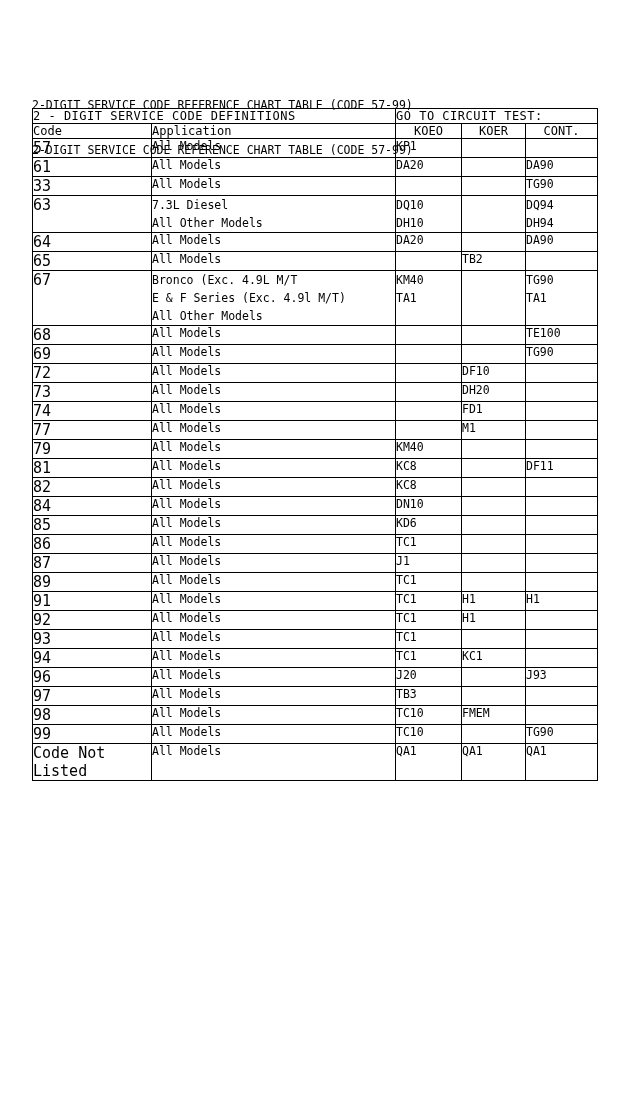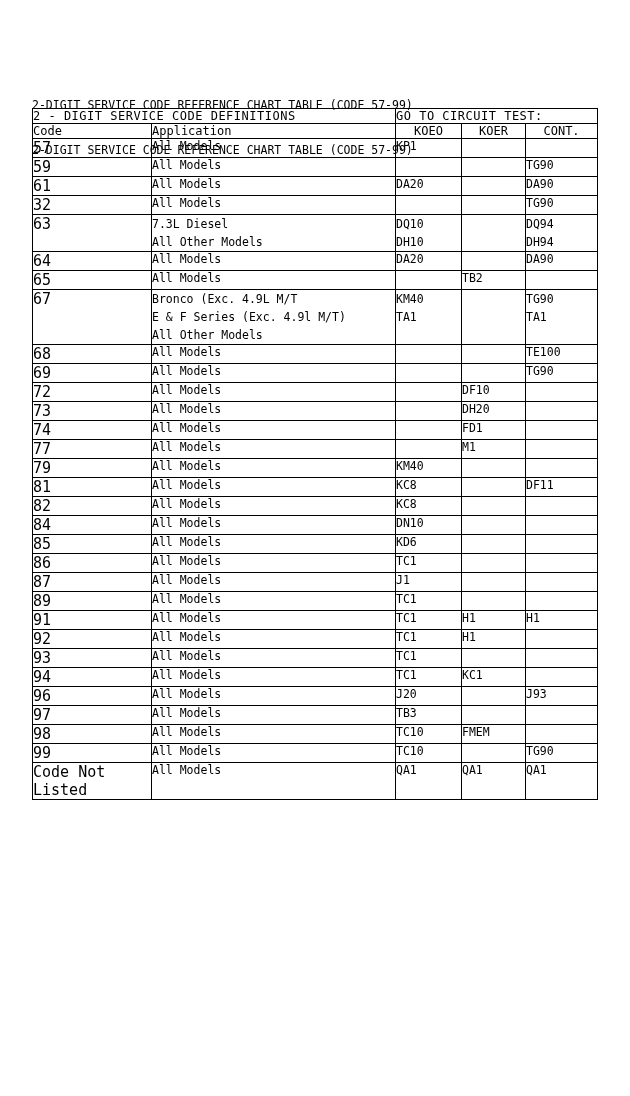--- a/index.html
+++ b/index.html
@@ -126,35 +126,28 @@
     </thead>
     <tbody id="table-body">
         <tr>
           <td class="code">57</td>
           <td class="app">All Models</td>
           <td class="ct">KP1</td>
           <td class="ct"></td>
           <td class="ct"></td>
         </tr>
         <tr>
-          <td class="code">59</td>
-          <td class="app">All Models</td>
-          <td class="ct"></td>
-          <td class="ct"></td>
-          <td class="ct">TG90</td>
-        </tr>
-        <tr>
           <td class="code">61</td>
           <td class="app">All Models</td>
           <td class="ct">DA20</td>
           <td class="ct"></td>
           <td class="ct">DA90</td>
         </tr>
         <tr>
-          <td class="code">32</td>
+          <td class="code">33</td>
           <td class="app">All Models</td>
           <td class="ct"></td>
           <td class="ct"></td>
           <td class="ct">TG90</td>
         </tr>
         <tr>
           <td class="code">63</td>
           <td class="app multiline">7.3L Diesel
 All Other Models</td>
           <td class="ct multiline">DQ10

